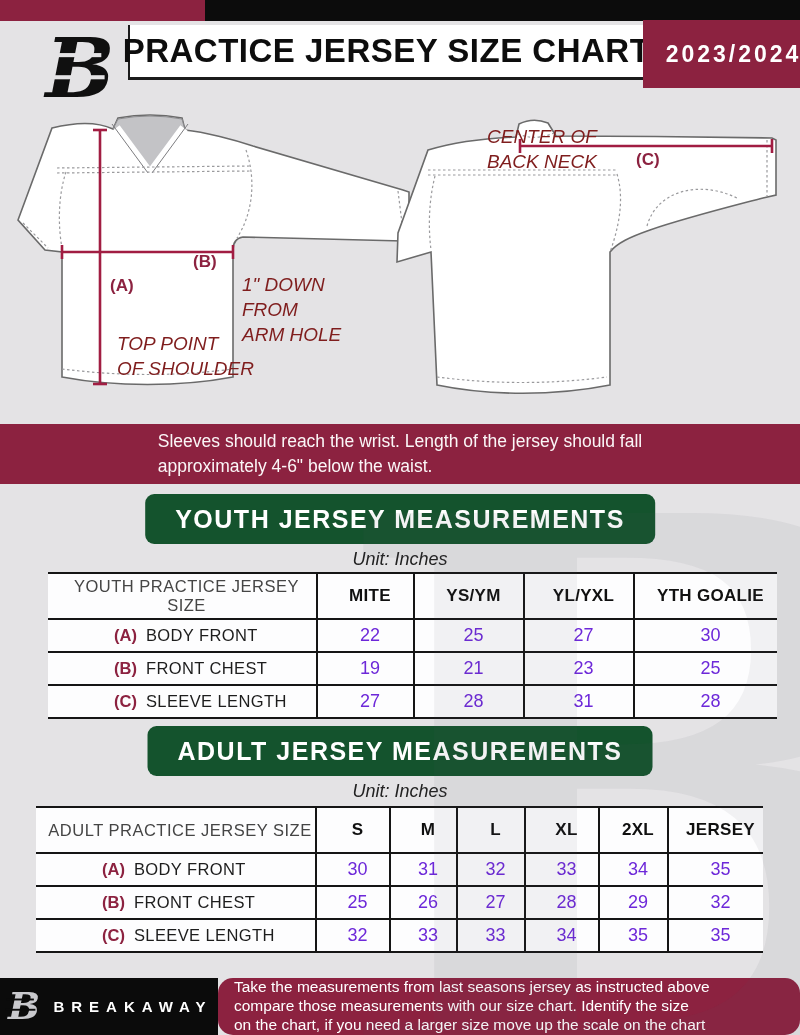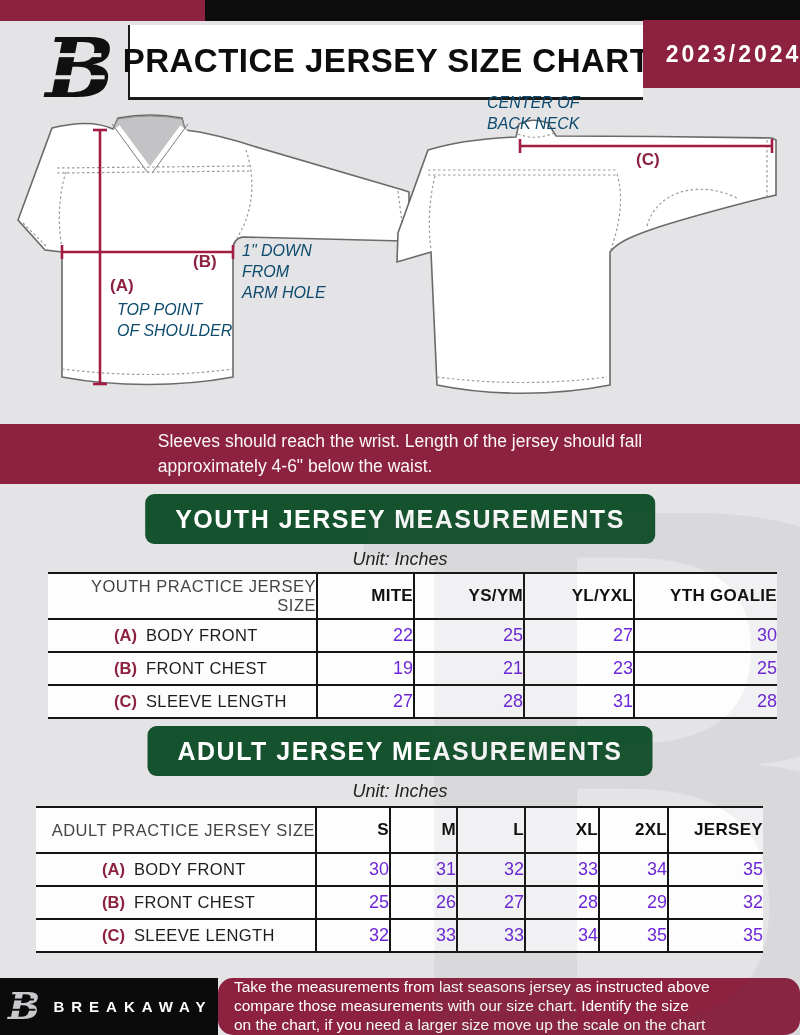--- a/index.html
+++ b/index.html
@@ -3,35 +3,35 @@
 <meta charset="utf-8">
 <style>
   * { margin:0; padding:0; box-sizing:border-box; }
   html,body { background:#9b9b9f; }
   .page { position:relative; width:800px; height:1035px; background:#e4e3e5; overflow:hidden;
           font-family:"Liberation Sans", sans-serif; }
 
   
   .topbar-maroon { position:absolute; left:0; top:0; width:205px; height:21px; background:#8c2240; }
   .topbar-black  { position:absolute; left:205px; top:0; width:595px; height:21px; background:#0c0c0c; }
-  .title-box { position:absolute; left:128px; top:25px; width:515px; height:75px; background:#ffffff;
+  .title-box { position:absolute; left:128px; top:25px; width:515px; height:55px; background:#ffffff;
                border-left:2px solid #1b1b1b; border-bottom:3px solid #1b1b1b;
                display:flex; align-items:center; justify-content:center;
                font-weight:bold; font-size:33px; color:#0d0d0d; letter-spacing:0.5px; white-space:nowrap; }
   .year-box { position:absolute; left:643px; top:20px; width:157px; height:68px; background:#8c2240;
               color:#fff; display:flex; align-items:center; justify-content:center;
               font-weight:bold; font-size:23px; letter-spacing:3px;padding-left:24px; }
   .logo-header { position:absolute; left:34px; top:26px; }
 
   
   .diagrams { position:absolute; left:0; top:90px; width:800px; height:334px; }
   .jersey-svg { position:absolute; top:0; }
   .dkey { position:absolute; font-weight:bold; font-size:17px; color:#8c2240; }
-  .dlabel { position:absolute; font-style:italic; font-size:16px; line-height:1.32;
-            color:#0c4a6e; white-space:pre-line; }
+  .dlabel { position:absolute; font-style:italic; font-size:19px; line-height:1.32;
+            color:#7f1d1d; white-space:pre-line;margin-top:32px; }
 
   
   .note-banner { position:absolute; left:0; top:424px; width:800px; height:60px; background:#8c2240;
                  color:#fbf6f7; display:flex; align-items:center; justify-content:center;
                  text-align:left; font-size:17.5px; line-height:1.45; white-space:pre-line; }
 
   
   .pill { position:absolute; left:50%; transform:translateX(-50%); height:50px; background:#14532d;
           border-radius:9px; color:#fff; display:flex; align-items:center; padding:0 30px;
           font-weight:bold; font-size:25px; letter-spacing:1.5px; white-space:nowrap; }
@@ -41,21 +41,21 @@
           font-size:18px; color:#222; }
   .unit-youth { top:549px; }
   .unit-adult { top:781px; }
 
   
   .table-wrap { position:absolute; }
   .table-youth { left:48px; top:572px; }
   .table-adult { left:36px; top:806px; }
   table.size-table { border-collapse:collapse; table-layout:fixed; }
   .size-table th, .size-table td { background:#fdfdfe; border-top:2px solid #151515;
-      border-bottom:2px solid #151515; text-align:right; vertical-align:middle;padding-left:9px; }
+      border-bottom:2px solid #151515; text-align:center; vertical-align:middle;padding-left:9px; }
   .size-table th { height:46px; font-size:17px; color:#101010; font-weight:bold; letter-spacing:0.3px; }
   .size-table th.firstcol { font-weight:normal; color:#454545; font-size:16.5px; letter-spacing:0.5px; }
   .size-table td { height:33px; font-size:18px; color:#6d28d9; }
   .size-table th:not(:first-child), .size-table td:not(:first-child) { border-left:2px solid #151515; }
   .size-table td.keycell { text-align:left; padding-left:66px; font-size:16.5px; color:#1d1d1d; }
   .size-table td.keycell .key { color:#8c2240; font-weight:bold; margin-right:9px; }
   .size-table td.keycell .lbl { letter-spacing:0.4px; }
 
   
   .footer-black { position:absolute; left:0; top:978px; width:218px; height:57px; background:#0b0b0b;

